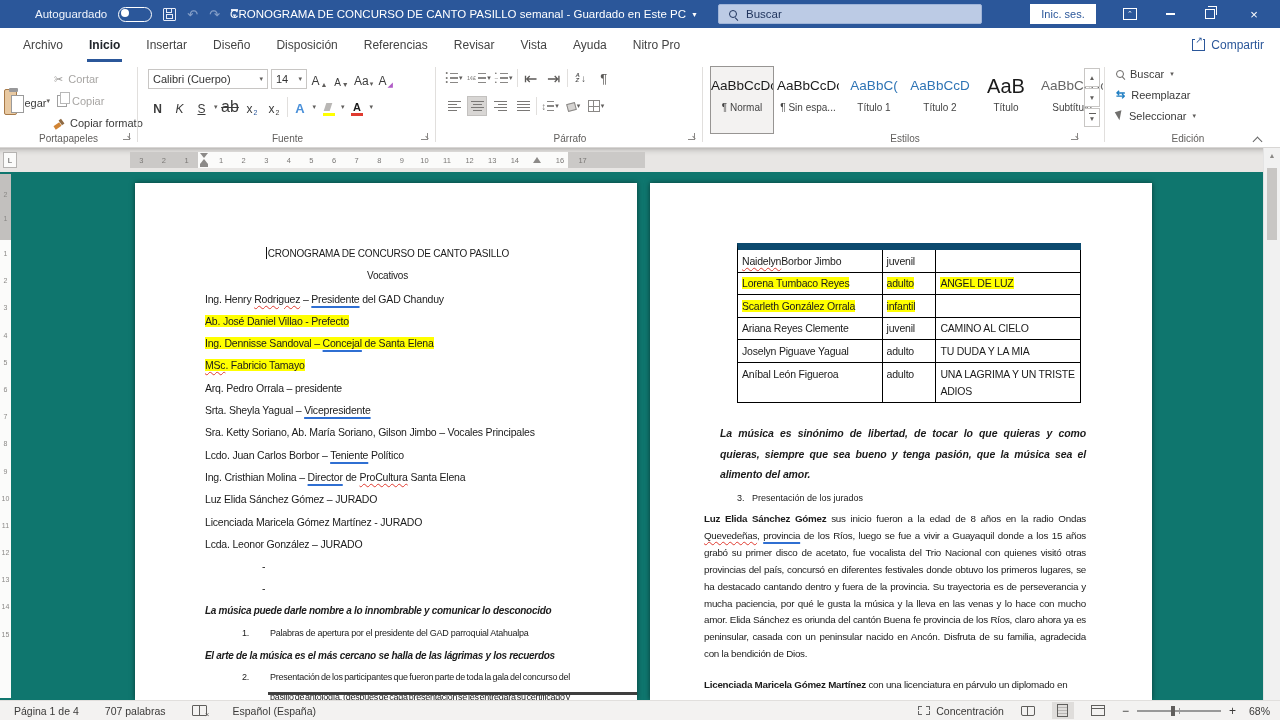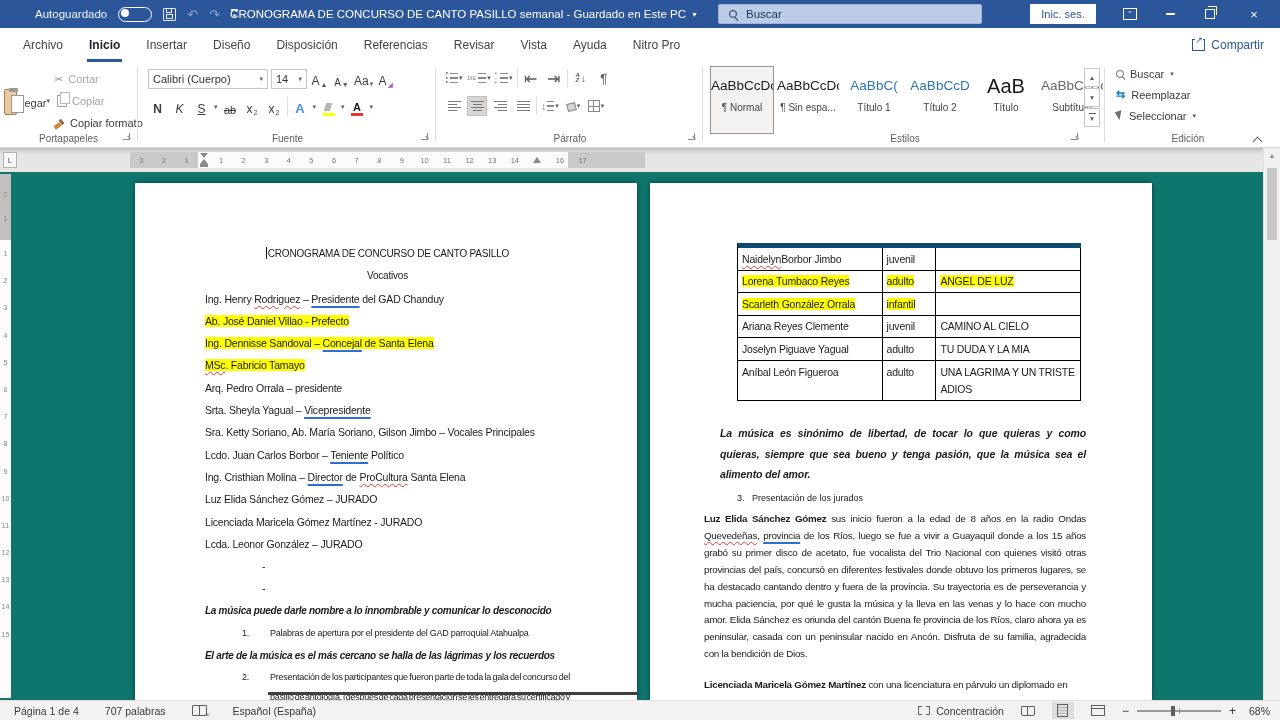--- a/index.html
+++ b/index.html
@@ -147,21 +147,21 @@
   .numitem{display:flex;font-size:9px;letter-spacing:-0.25px;line-height:20px;}
   .numitem .no{margin-left:37px;width:28px;flex:none;}
   .numitem .it-text{flex:1;}
   .numitem.just .it-text{text-align:justify;word-spacing:-1.5px;}
   .tbl-edge{position:absolute;left:133px;top:509px;width:369px;height:3px;background:#3f3f3f;}
   .hl{background:#ffff00;}
   .bold{font-weight:bold;margin-top:48px;}
   .sq{text-decoration-line:underline;text-decoration-style:wavy;text-decoration-color:#e03a2f;text-decoration-thickness:1px;text-underline-offset:2px;}
   .bu{text-decoration-line:underline;text-decoration-style:solid;text-decoration-color:#2f6fd2;text-decoration-thickness:1.5px;text-underline-offset:2.5px;}
   
-  .tbl{position:absolute;left:87px;top:60px;width:344px;border-top:5px solid #0c4a6e;border-left:1px solid #000;box-sizing:border-box;color:#1b1b1b;}
+  .tbl{position:absolute;left:87px;top:60px;width:344px;border-top:7px solid #0c4a6e;border-left:1px solid #000;box-sizing:border-box;color:#1b1b1b;}
   .trow{display:flex;}
   .tc{border-right:1px solid #000;border-bottom:1px solid #000;padding-left:4px;font-size:10.5px;letter-spacing:-0.2px;display:flex;align-items:center;height:22.5px;box-sizing:border-box;overflow:hidden;white-space:nowrap;}
   .tc.c0{width:145px;}.tc.c1{width:54px;}.tc.c2{width:145px;}
   .trow.tall .tc{height:40px;align-items:flex-start;padding-top:3px;white-space:normal;line-height:17px;display:block;}
   .q2{position:absolute;left:70px;top:240px;width:366px;font-style:italic;font-weight:600;font-size:10.5px;line-height:20.5px;text-align:justify;letter-spacing:-0.1px;color:#1b1b1b;}
   .item3{position:absolute;left:87px;top:310px;font-size:9px;display:flex;color:#1b1b1b;}
   .item3 .no{width:15px;flex:none;}
   .jury{position:absolute;left:54px;width:382px;font-size:9.8px;line-height:16.9px;text-align:justify;letter-spacing:-0.25px;color:#1b1b1b;}
   #jury1{top:328px;}
   #jury2{top:494px;}
@@ -281,21 +281,21 @@
       <span class="fbtn">A<span class="supc" style="color:#605e5c;">▲</span></span>
       <span class="fbtn" style="font-size:10px;">A<span class="supc" style="color:#605e5c;">▼</span></span>
       <span class="fbtn">Aa<span class="chev">▾</span></span>
       <span class="fbtn">A<span class="supc" style="color:#b05cc6;">◢</span></span>
     </div>
     <div class="frow2">
       <span class="fbtn" style="font-weight:bold;">N</span>
       <span class="fbtn" style="font-style:italic;">K</span>
       <span class="fbtn" style="text-decoration:underline;">S</span>
         <span class="chev">▾</span>
-      <span class="fbtn" style="text-decoration:line-through;font-size:11px;">ab</span>
+      <span class="fbtn" style="text-decoration:line-through;font-size:16px;">ab</span>
       <span class="fbtn">x<sub style="font-size:7px;color:#2b579a;">2</sub></span>
       <span class="fbtn">x<sup style="font-size:7px;">2</sup></span>
       <span class="vline" style="position:static;height:20px;"></span>
       <span class="fbtn fx">A</span>
         <span class="chev">▾</span>
       <span class="fbtn">
           <span class="ic-hi"></span>
         </span>
         <span class="chev">▾</span>
       <span class="fbtn">

